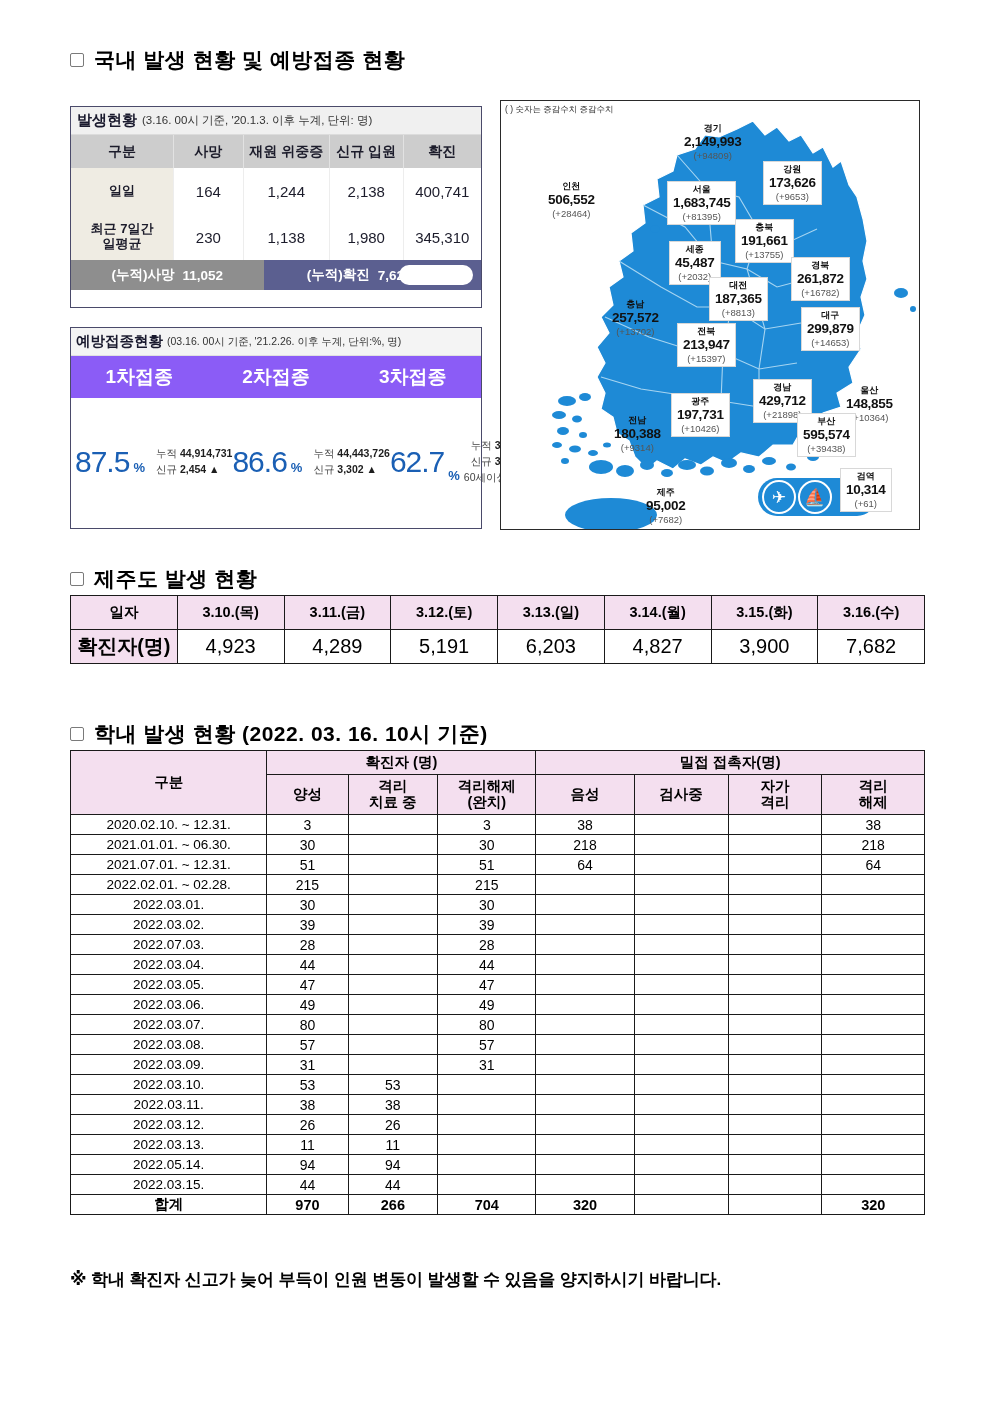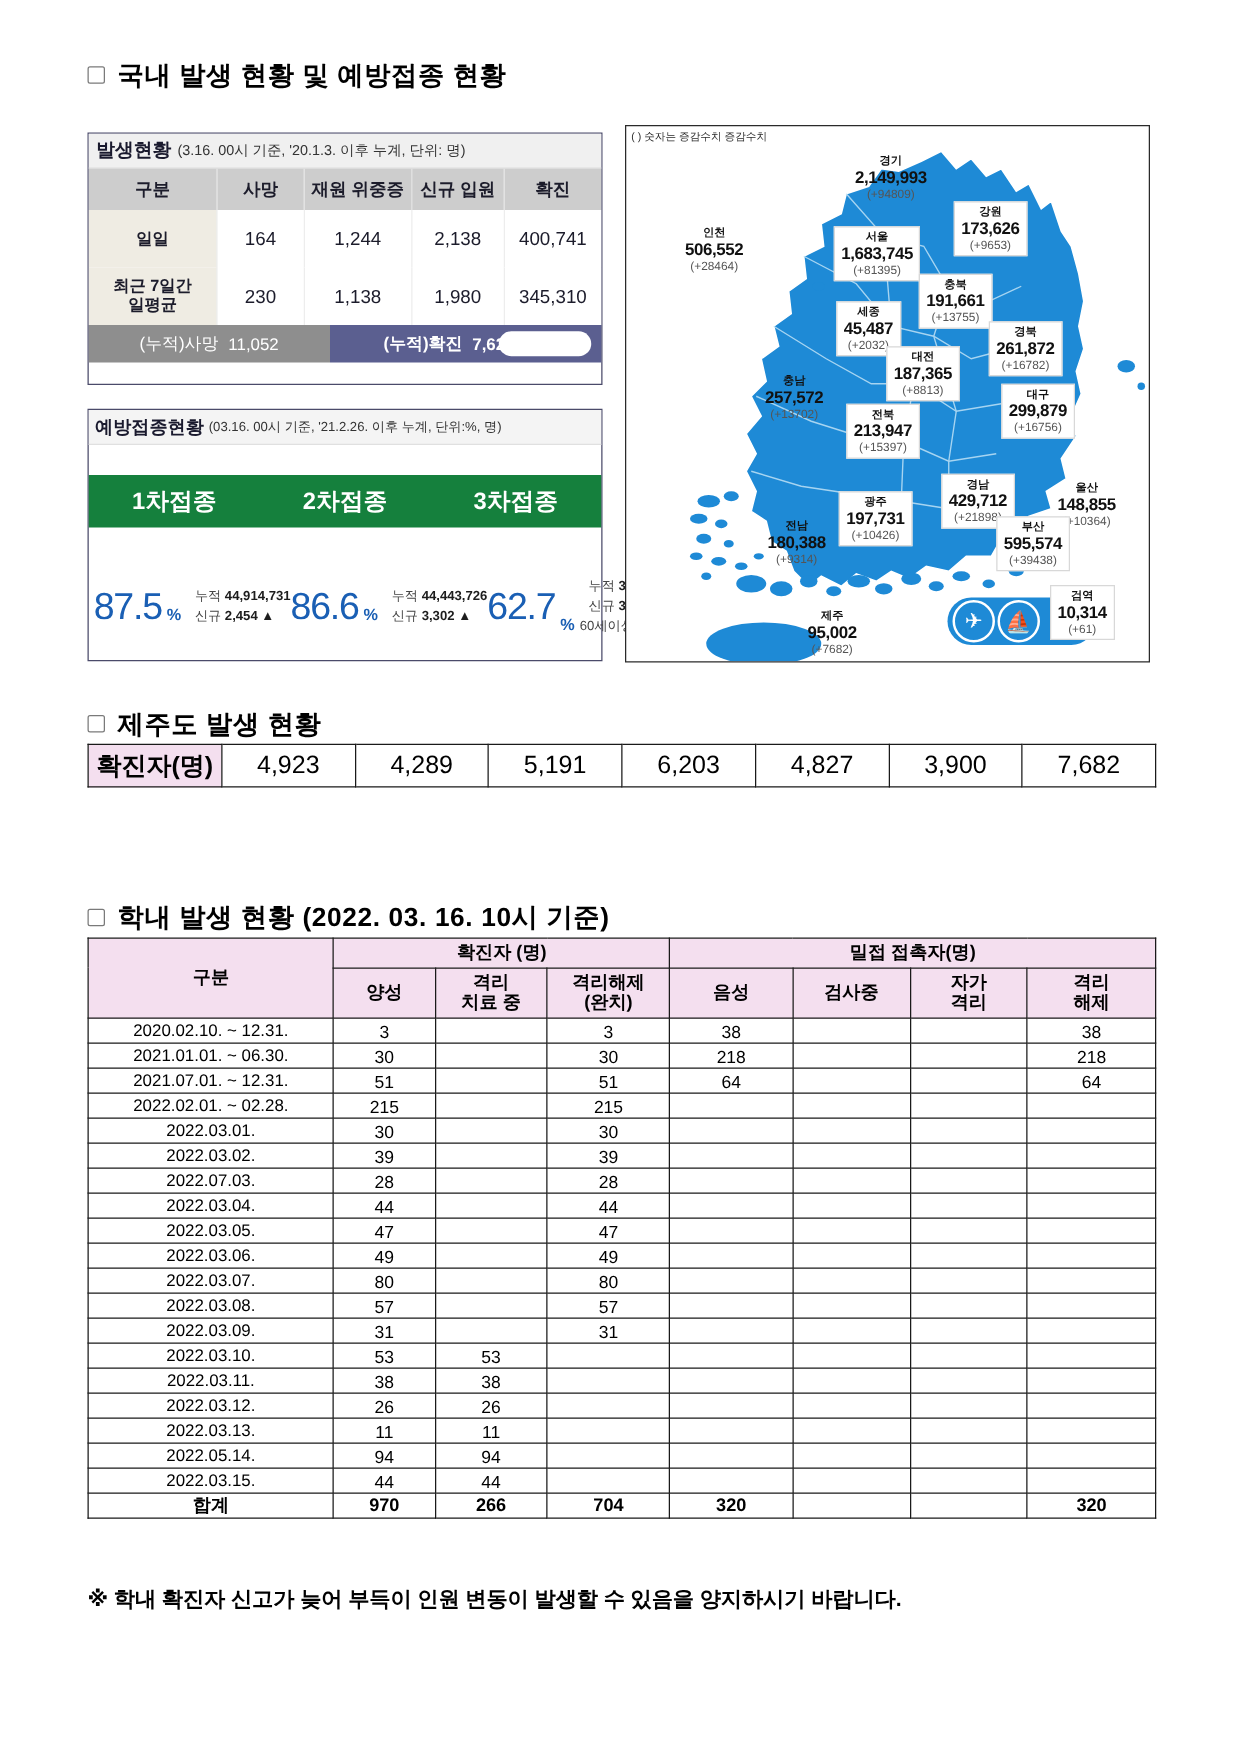--- a/index.html
+++ b/index.html
@@ -86,21 +86,21 @@
   .occ-foot {
     display: flex;
     height: 30px;
     width: 100%;
   }
   .foot-left {
     flex: 0 0 47%;
     background: #8e8e8e;
     color: #fff;
     font-size: 13.5px;
-    font-weight: normal;
+    font-weight: bold;
     display: flex; align-items: center; justify-content: center;
     gap: 8px;
   }
   .foot-right {
     flex: 1;
     background: #5b5f90;
     color: #fff;
     font-size: 13.5px;
     font-weight: bold;
     display: flex; align-items: center; justify-content: center;
@@ -121,23 +121,22 @@
     height: 28px;
     background: #f4f4f4;
     display: flex; align-items: center;
     padding-left: 5px; gap: 4px;
     border-bottom: 1px solid #e0e0e0;
   }
   .vac-cap .cap-strong { font-size: 14.5px; }
   .vac-cap .cap-sub { font-size: 10.5px; }
   .vac-bar {
     height: 42px;
-    background: #15803d;
+    background: #8b5cf6;
     display: flex;
-    margin-top: 24px;
   }
   .vac-bar > div {
     flex: 1;
     color: #fff;
     font-size: 19px;
     font-weight: bold;
     display: flex; align-items: center; justify-content: center;
   }
   .vac-body {
     display: flex;
@@ -516,21 +515,21 @@
 
   <div class="m-label" style="left:208px; top:176px;">
     <div class="m-name">대전</div>
     <div class="m-val">187,365</div>
     <div class="m-dif">(+8813)</div>
   </div>
 
   <div class="m-label" style="left:300px; top:206px;">
     <div class="m-name">대구</div>
     <div class="m-val">299,879</div>
-    <div class="m-dif">(+16756)</div>
+    <div class="m-dif">(+14653)</div>
   </div>
 
   <div class="m-label" style="left:176px; top:222px;">
     <div class="m-name">전북</div>
     <div class="m-val">213,947</div>
     <div class="m-dif">(+15397)</div>
   </div>
 
   <div class="m-label" style="left:252px; top:278px;">
     <div class="m-name">경남</div>
@@ -591,20 +590,30 @@
         <col style="width:12.5%">
         <col>
         <col>
         <col>
         <col>
         <col>
         <col>
         <col>
       </colgroup>
     <tbody>
+        <tr>
+      <th class="lab">일자</th>
+      <th>3.10.(목)</th>
+      <th>3.11.(금)</th>
+      <th>3.12.(토)</th>
+      <th>3.13.(일)</th>
+      <th>3.14.(월)</th>
+      <th>3.15.(화)</th>
+      <th>3.16.(수)</th>
+    </tr>
     <tr>
       <td class="lab">확진자(명)</td>
       <td>4,923</td>
       <td>4,289</td>
       <td>5,191</td>
       <td>6,203</td>
       <td>4,827</td>
       <td>3,900</td>
       <td>7,682</td>
     </tr>

